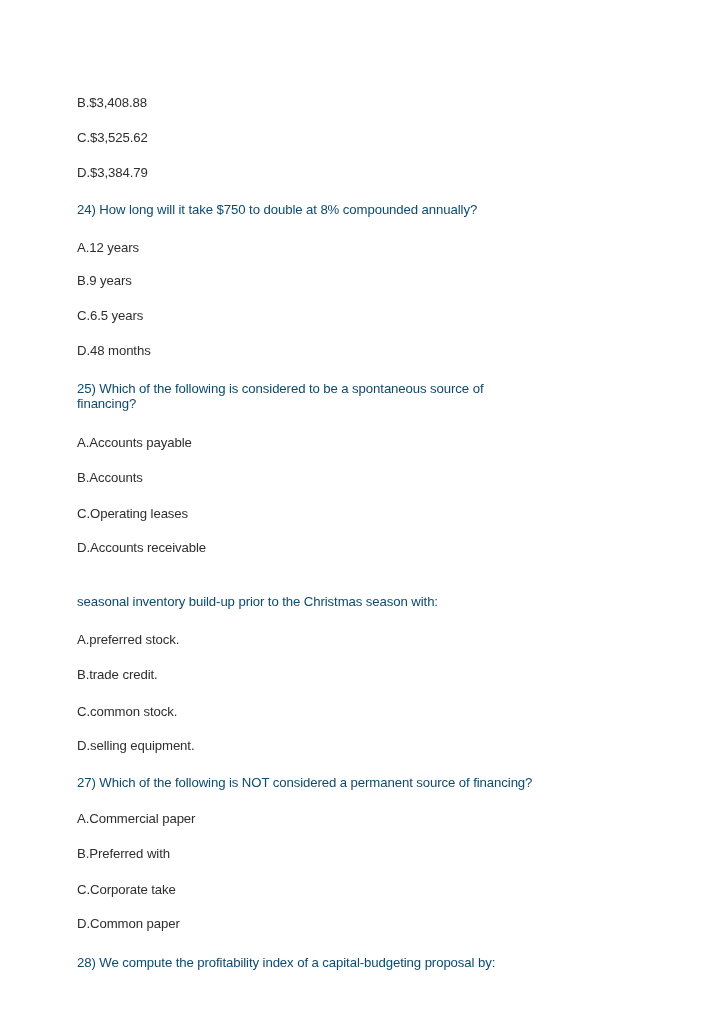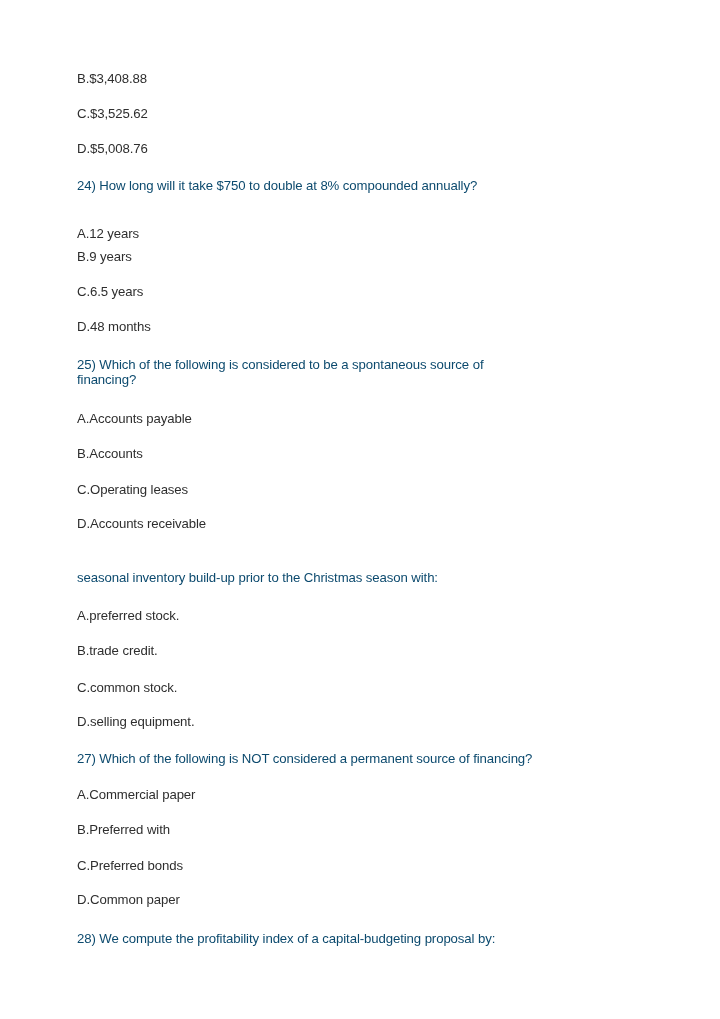--- a/index.html
+++ b/index.html
@@ -24,52 +24,53 @@
     }
     .line {
       position: absolute;
       left: 77px;
       font-size: 13.2px;
       line-height: 16px;
       white-space: nowrap;
       letter-spacing: -0.1px;
       color: #2e2e2e;
       filter: blur(0.25px);
+      margin-top: 24px;
     }
     .q {
       color: #0c4a6e;
     }
   </style>
 </head>
 <body>
 
 <div class="page">
   <div class="line" style="top:71px">B.$3,408.88</div>
   <div class="line" style="top:106px">C.$3,525.62</div>
-  <div class="line" style="top:141px">D.$5,008.76</div>
+  <div class="line" style="top:141px">D.$3,384.79</div>
 
   <div class="line q" style="top:178px">24) How long will it take $750 to double at 8% compounded annually?</div>
-  <div class="line" style="top:226px">A.12 years</div>
+  <div class="line" style="top:216px">A.12 years</div>
   <div class="line" style="top:249px">B.9 years</div>
   <div class="line" style="top:284px">C.6.5 years</div>
   <div class="line" style="top:319px">D.48 months</div>
 
   <div class="line q" style="top:357px">25) Which of the following is considered to be a spontaneous source of</div>
   <div class="line q" style="top:372px">financing?</div>
   <div class="line" style="top:411px">A.Accounts payable</div>
   <div class="line" style="top:446px">B.Accounts</div>
   <div class="line" style="top:482px">C.Operating leases</div>
   <div class="line" style="top:516px">D.Accounts receivable</div>
 
   <div class="line q" style="top:570px">seasonal inventory build-up prior to the Christmas season with:</div>
   <div class="line" style="top:608px">A.preferred stock.</div>
   <div class="line" style="top:643px">B.trade credit.</div>
   <div class="line" style="top:680px">C.common stock.</div>
   <div class="line" style="top:714px">D.selling equipment.</div>
 
   <div class="line q" style="top:751px">27) Which of the following is NOT considered a permanent source of financing?</div>
   <div class="line" style="top:787px">A.Commercial paper</div>
   <div class="line" style="top:822px">B.Preferred with</div>
-  <div class="line" style="top:858px">C.Preferred bonds</div>
+  <div class="line" style="top:858px">C.Corporate take</div>
   <div class="line" style="top:892px">D.Common paper</div>
 
   <div class="line q" style="top:931px">28) We compute the profitability index of a capital-budgeting proposal by:</div>
 </div>
 
 </body></html>

